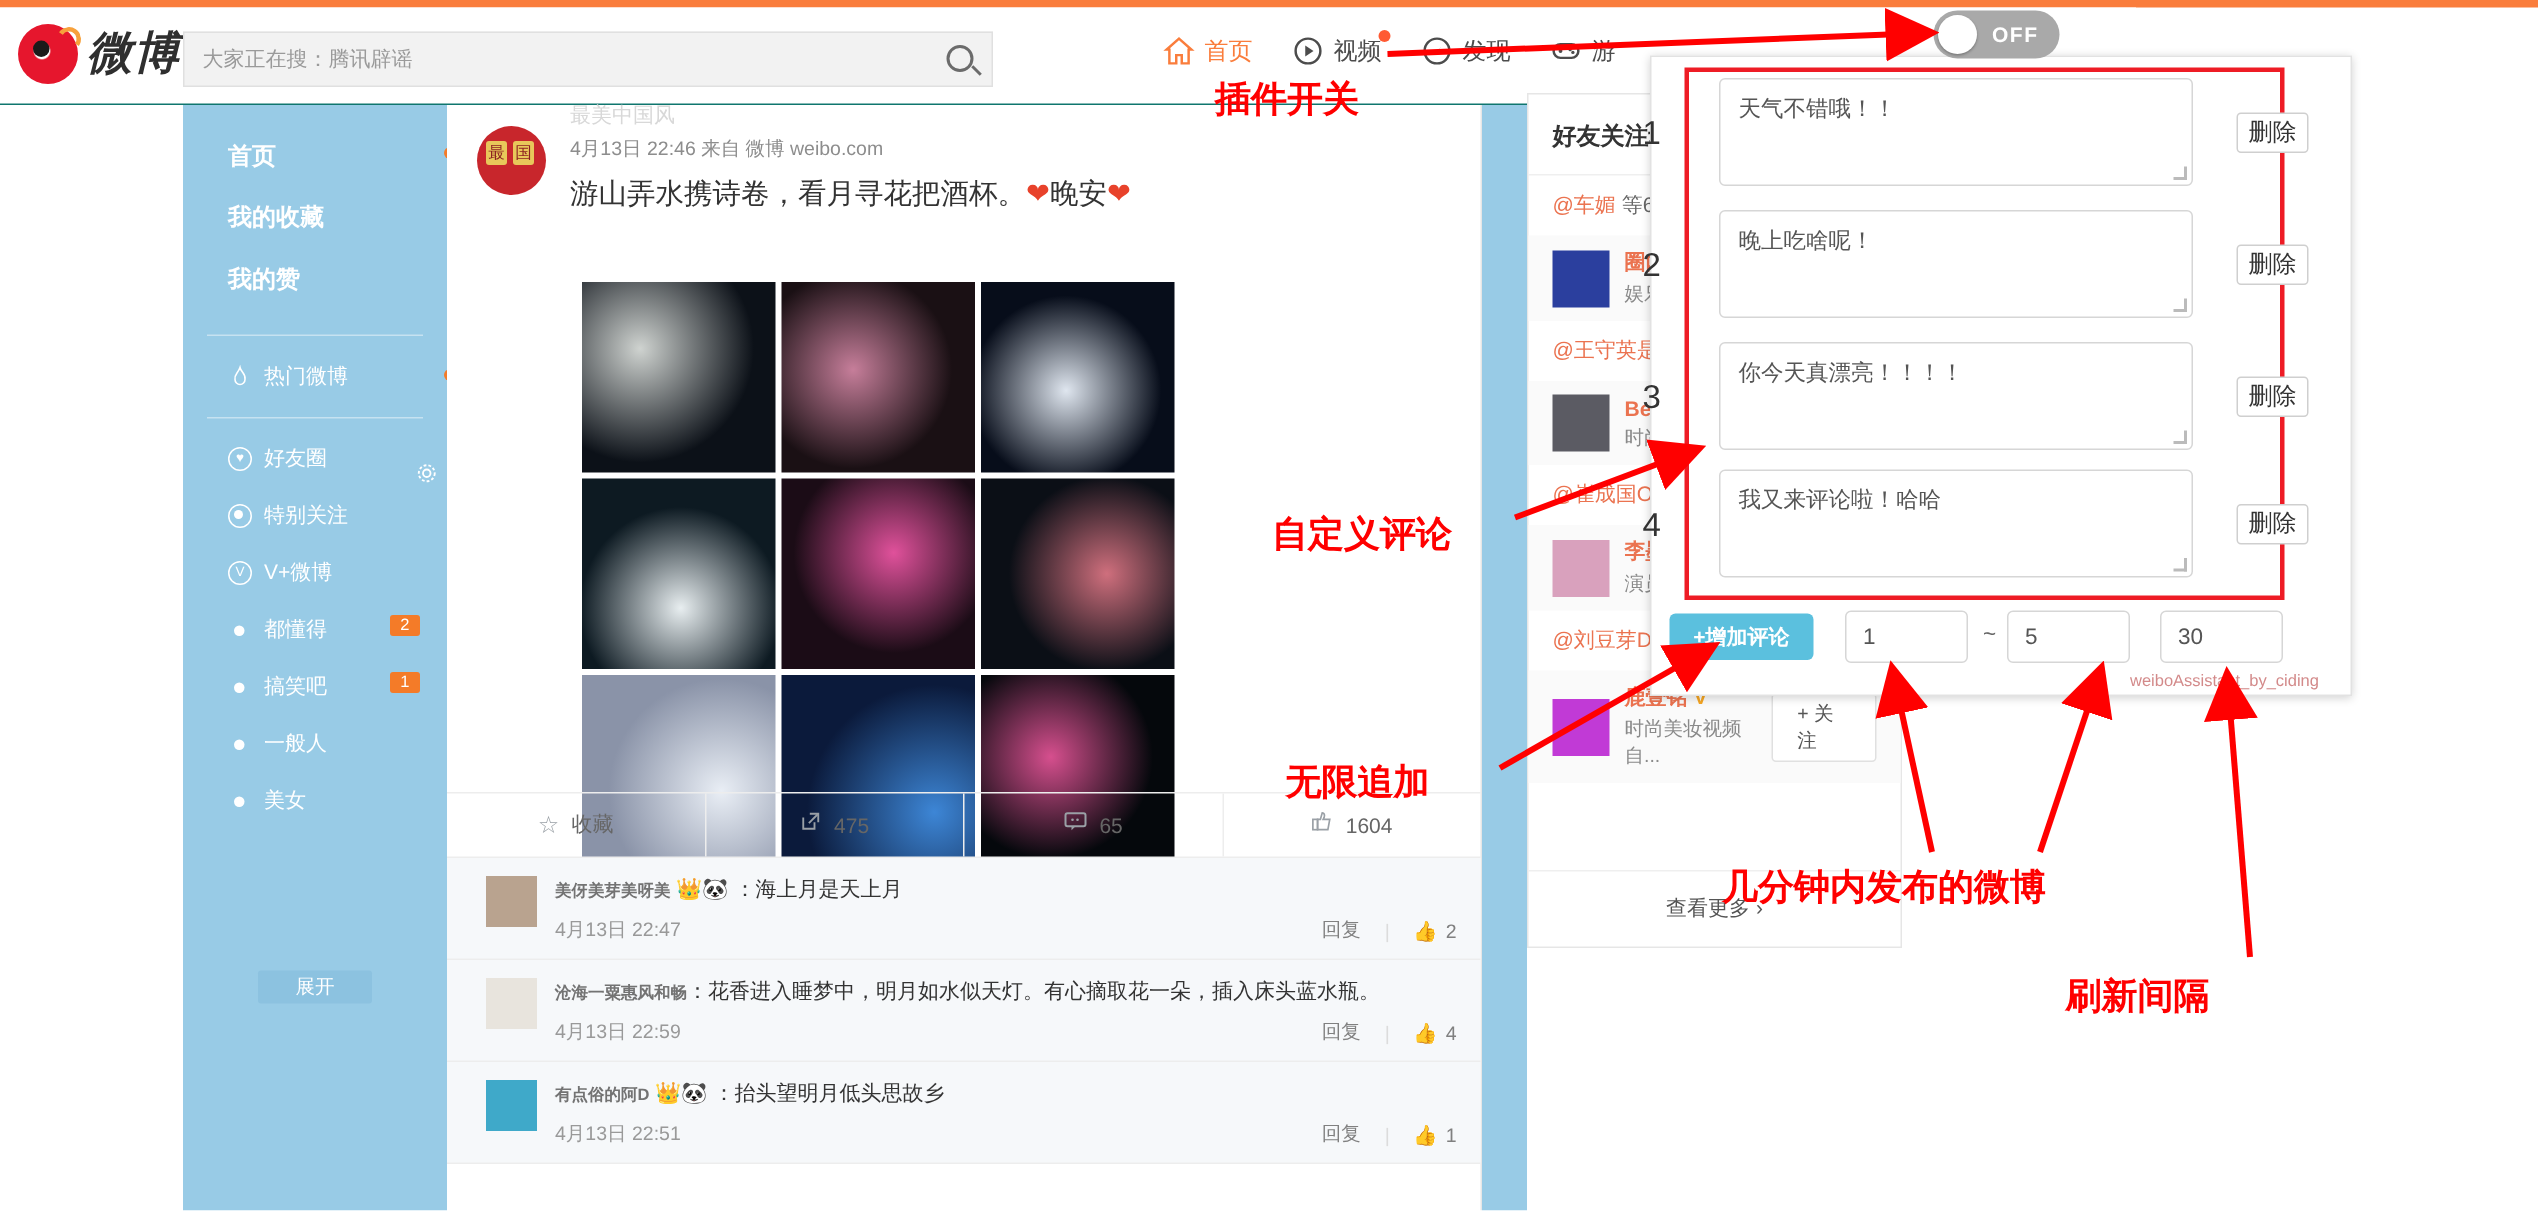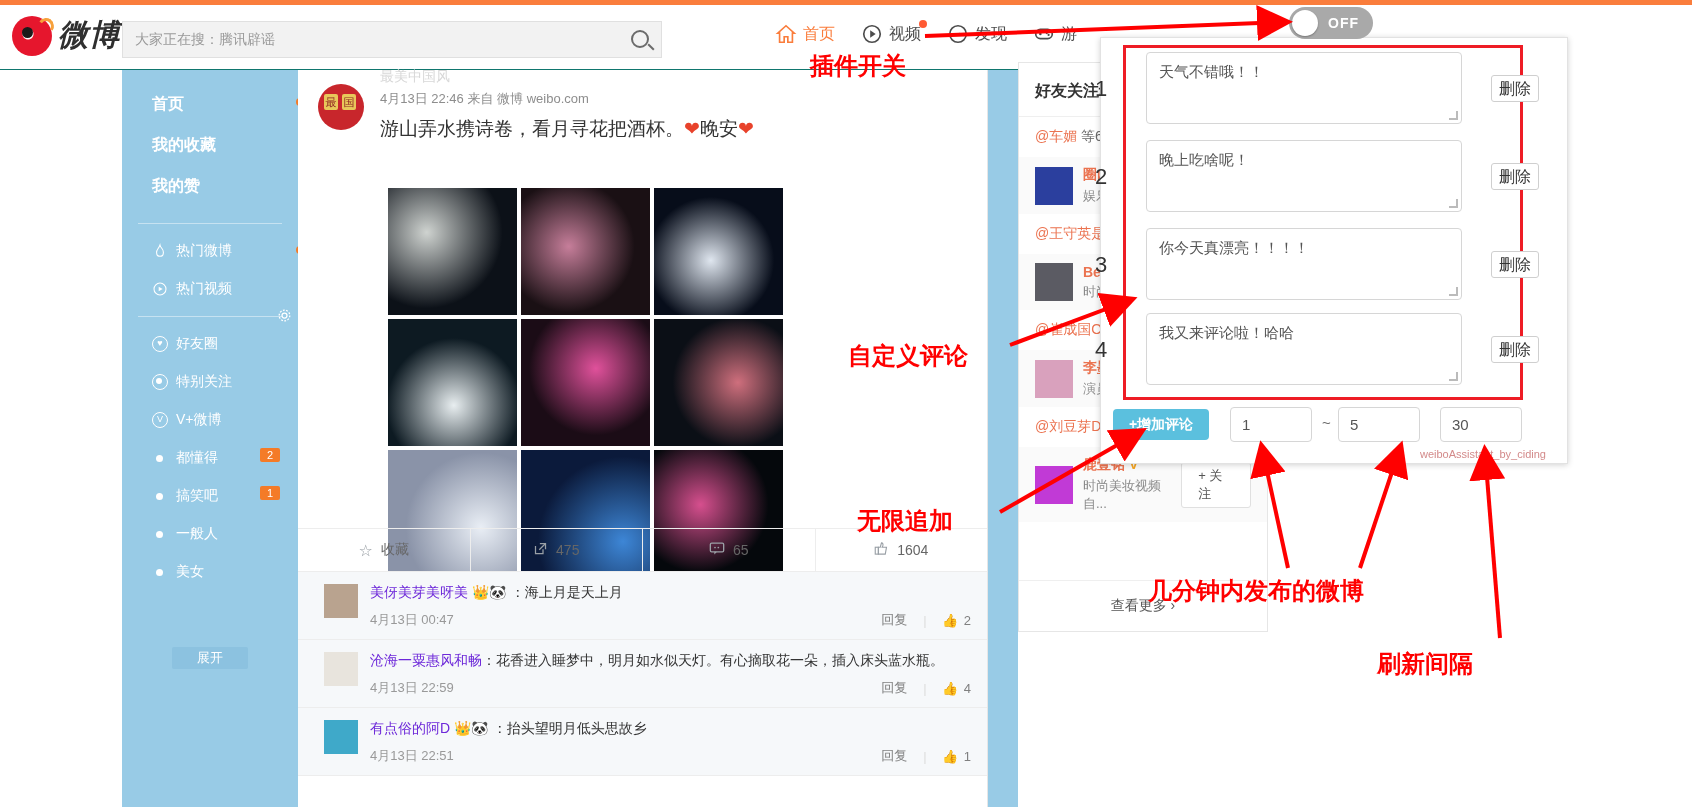--- a/index.html
+++ b/index.html
@@ -98,21 +98,21 @@
      border-top:1px solid #ededed; border-bottom:1px solid #ededed; display:flex; }
   .act { flex:1; display:flex; align-items:center; justify-content:center; gap:8px;
      color:#666; font-size:14px; border-right:1px solid #ededed; }
   .act:last-child{border-right:none;}
   .act .gi { font-size:16px; color:#9aa0a6; }
 
   #comments { position:absolute; left:0; top:502px; width:689px; background:#f6f8fa; }
   .cmt { display:flex; padding:12px 16px 10px 26px; border-bottom:1px solid #ededed; position:relative;}
   .cmt .cav { width:34px;height:34px; flex:0 0 auto; margin-right:12px; }
   .cmt .cbody { flex:1; }
-  .cmt .cname { color:#6d28d9; font-size:14px; }
+  .cmt .cname { color:#737373; font-size:11px;font-weight:bold; }
   .cmt .ctext { color:#333; font-size:14px; }
   .cmt .ctime { color:#999; font-size:13px; margin-top:9px; }
   .cmt .cright { position:absolute; right:16px; bottom:10px; display:flex; align-items:center;
      gap:16px; color:#808080; font-size:13px;}
   .cmt .cright .li { display:flex; align-items:center; gap:5px; }
 
   
   #rightcol { position:absolute; left:988px; top:70px; width:30px; height:737px; background:#98cbe6; }
   #friend-card { position:absolute; left:1018px; top:62px; width:250px; height:570px;
      background:#fff; border:1px solid #e6e6e6; }
@@ -244,29 +244,20 @@
 
   <div class="s-row">
     <span class="ic" style="border:none;margin-right:8px;">
       <svg width="16" height="16" viewBox="0 0 24 24">
           <path d="M12 3 C13 8 18 9 17 15 A5 5 0 0 1 7 15 C6 10 10 9 12 3 Z" fill="none" stroke="#fff" stroke-width="1.6"></path>
         </svg>
     </span>
     <span>热门微博</span>
     <span class="orange-dot"></span>
   </div>
-  <div class="s-row">
-    <span class="ic" style="border:none;margin-right:8px;">
-      <svg width="16" height="16" viewBox="0 0 24 24">
-          <circle cx="12" cy="12" r="9" fill="none" stroke="#fff" stroke-width="1.6"></circle>
-          <path d="M10 8.5 L16 12 L10 15.5 Z" fill="#fff"></path>
-        </svg>
-    </span>
-    <span>热门视频</span>
-  </div>
 
   <div class="hr"></div>
   <div id="gear">
     <svg width="15" height="15" viewBox="0 0 24 24">
         <circle cx="12" cy="12" r="4" fill="none" stroke="#fff" stroke-width="2"></circle>
         <circle cx="12" cy="12" r="8.5" fill="none" stroke="#fff" stroke-width="2" stroke-dasharray="3 2.2"></circle>
       </svg>
   </div>
 
   <div class="s-row">
@@ -370,21 +361,21 @@
       </span>
       <span>1604</span>
     </div>
   </div>
 
   <div id="comments">
       <div class="cmt">
         <div class="cav" style="background:#b9a38f"></div>
         <div class="cbody">
           <div><span class="cname">美伢美芽美呀美</span><span class="cemo"> 👑🐼 </span><span class="ctext">：海上月是天上月</span></div>
-          <div class="ctime">4月13日 00:47</div>
+          <div class="ctime">4月13日 22:47</div>
         </div>
         <div class="cright">
           <span>回复</span>
           <span style="color:#dcdcdc">|</span>
           <span class="li">
             <span>👍</span>
             <span>2</span>
           </span>
         </div>
       </div>

